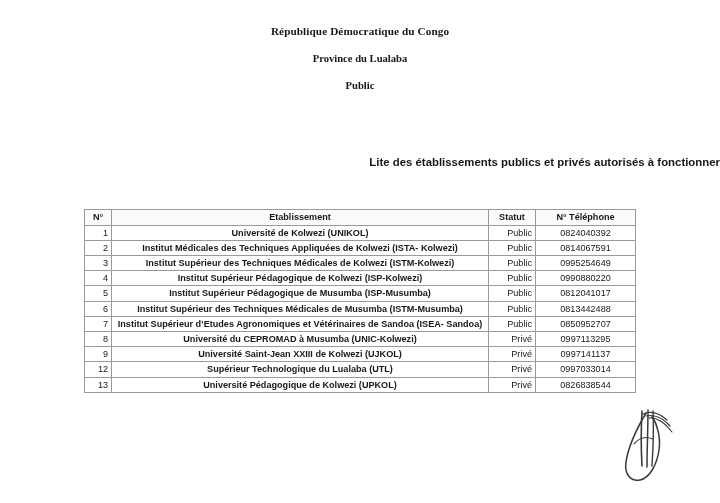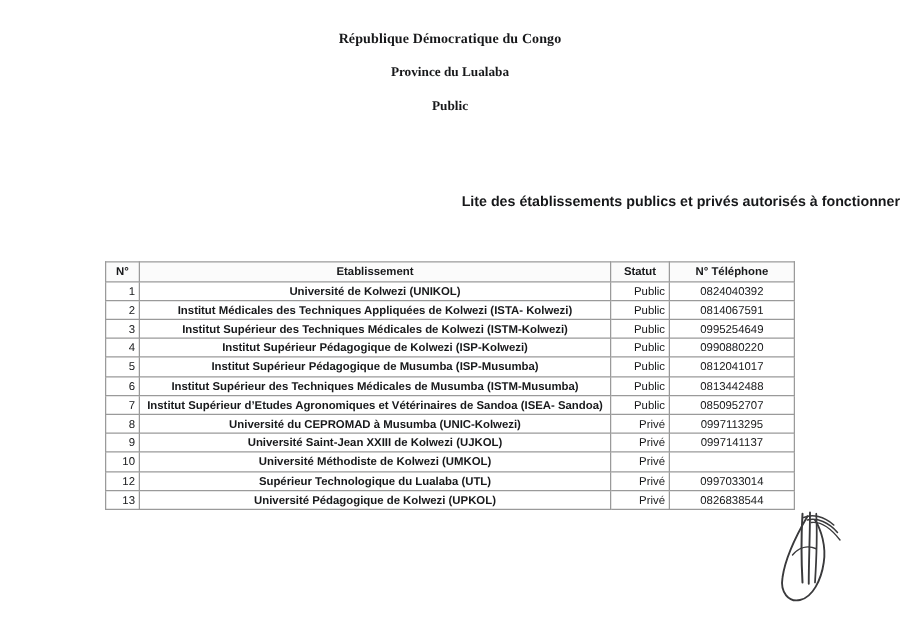--- a/index.html
+++ b/index.html
@@ -182,26 +182,20 @@
             <td class="col-num">8</td>
             <td class="col-estab">Université du CEPROMAD à Musumba (UNIC-Kolwezi)</td>
             <td class="col-statut">Privé</td>
             <td class="col-tel">0997113295</td>
           </tr>
           <tr>
             <td class="col-num">9</td>
             <td class="col-estab">Université Saint-Jean XXIII de Kolwezi (UJKOL)</td>
             <td class="col-statut">Privé</td>
             <td class="col-tel">0997141137</td>
-          </tr>
-          <tr>
-            <td class="col-num">10</td>
-            <td class="col-estab">Université Méthodiste de Kolwezi (UMKOL)</td>
-            <td class="col-statut">Privé</td>
-            <td class="col-tel"></td>
           </tr>
           <tr>
             <td class="col-num">12</td>
             <td class="col-estab">Supérieur Technologique du Lualaba (UTL)</td>
             <td class="col-statut">Privé</td>
             <td class="col-tel">0997033014</td>
           </tr>
           <tr>
             <td class="col-num">13</td>
             <td class="col-estab">Université Pédagogique de Kolwezi (UPKOL)</td>

